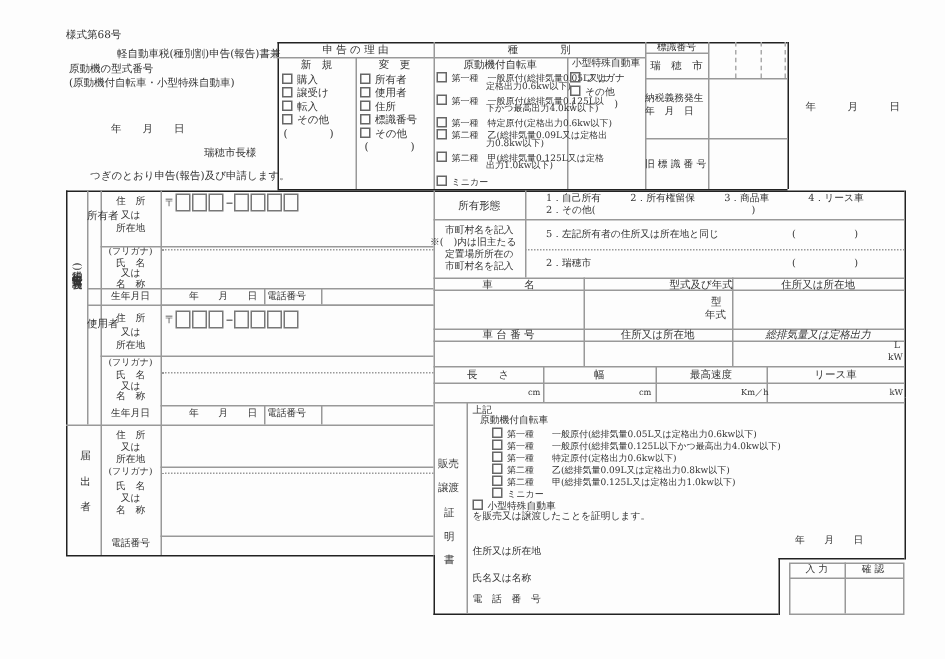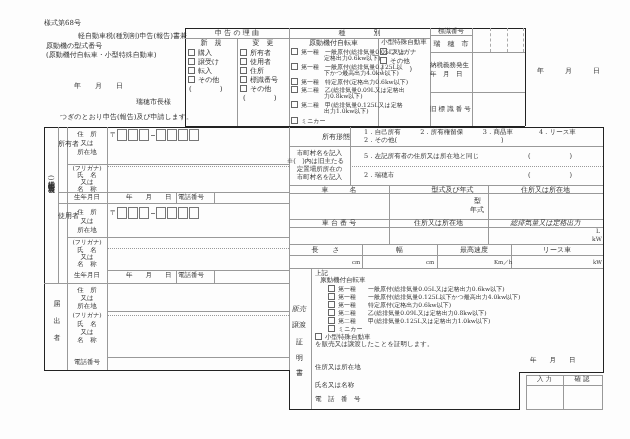--- a/index.html
+++ b/index.html
@@ -205,21 +205,21 @@
     <div>氏　名</div>
     <div>又は</div>
     <div>名　称</div>
   </div>
 <div class="abs" style="left:108px;top:318px;width:180px;height:38px;"></div>
 <div class="t c" style="left:68px;top:359px;width:38px;font-size:6.5px;">電話番号</div>
 <div class="abs" style="left:108px;top:358px;width:180px;height:11px;"></div>
 
 <div class="vl" style="left:350px;top:127px;height:58px;"></div>
 <div class="hl" style="left:289px;top:146px;width:314px;"></div>
-<div class="t c" style="left:289px;top:133px;width:61px;text-align:right;">所有形態</div>
+<div class="t c" style="left:289px;top:133px;width:61px;">所有形態</div>
 <div class="t" style="left:364px;top:129px;font-size:6.5px;">1．自己所有　　　2．所有権留保　　　3．商品車　　　　4．リース車</div>
 <div class="t" style="left:364px;top:137px;font-size:6.5px;">2．その他(　　　　　　　　　　　　　　　　)</div>
 
 <div class="hld" style="left:350px;top:166px;width:253px;"></div>
 <div class="hl" style="left:289px;top:185px;width:314px;"></div>
 <div class="t c" style="left:289px;top:149px;width:61px;line-height:8px;font-size:6.5px;">
     <div>市町村名を記入</div>
     <div style="margin-left:-8px;">※(　)内は旧主たる</div>
     <div>定置場所所在の</div>
     <div>市町村名を記入</div>
@@ -235,21 +235,21 @@
 <div class="hl" style="left:289px;top:244px;width:314px;"></div>
 <div class="hl" style="left:289px;top:255px;width:314px;"></div>
 <div class="hl" style="left:289px;top:268px;width:314px;"></div>
 <div class="vl" style="left:389px;top:185px;height:59px;"></div>
 <div class="vl" style="left:488px;top:185px;height:59px;"></div>
 <div class="vl" style="left:362px;top:244px;height:24px;"></div>
 <div class="vl" style="left:437px;top:244px;height:24px;"></div>
 <div class="vl" style="left:511px;top:244px;height:24px;"></div>
 
 <div class="t c" style="left:289px;top:186px;width:100px;">車　　　名</div>
-<div class="t c" style="left:389px;top:186px;width:99px;padding-left:14px;">型式及び年式</div>
+<div class="t c" style="left:404px;top:186px;width:99px;padding-left:14px;">型式及び年式</div>
 <div class="t c" style="left:488px;top:186px;width:115px;">住所又は所在地</div>
 <div class="abs" style="left:290px;top:194px;width:98px;height:24px;"></div>
 <div class="t" style="left:474px;top:197px;">型</div>
 <div class="t" style="left:470px;top:206px;">年式</div>
 <div class="abs" style="left:390px;top:194px;width:80px;height:24px;"></div>
 <div class="abs" style="left:489px;top:194px;width:113px;height:24px;"></div>
 
 <div class="t c" style="left:289px;top:219px;width:100px;">車 台 番 号</div>
 <div class="t c" style="left:389px;top:219px;width:99px;">住所又は所在地</div>
 <div class="t c" style="left:488px;top:219px;width:115px;font-style:italic;">総排気量又は定格出力</div>
@@ -266,21 +266,21 @@
 <div class="t" style="left:352px;top:259px;font-size:5.5px;">cm</div>
 <div class="t" style="left:426px;top:259px;font-size:5.5px;">cm</div>
 <div class="t" style="left:494px;top:259px;font-size:5.5px;">Km／h</div>
 <div class="t" style="left:593px;top:259px;font-size:5.5px;">kW</div>
 <div class="abs" style="left:290px;top:256px;width:60px;height:11px;"></div>
 <div class="abs" style="left:363px;top:256px;width:62px;height:11px;"></div>
 <div class="abs" style="left:438px;top:256px;width:55px;height:11px;"></div>
 <div class="abs" style="left:512px;top:256px;width:80px;height:11px;"></div>
 
 <div class="vl" style="left:311px;top:268px;height:141px;"></div>
-<div class="t" style="left:292px;top:305px;font-size:7px;font-style:italic;"><span>販売</span></div>
+<div class="t" style="left:292px;top:305px;font-size:7px;"><span>販売</span></div>
 <div class="t" style="left:292px;top:321px;font-size:7px;"><span>譲渡</span></div>
 <div class="t" style="left:296px;top:338px;">証</div>
 <div class="t" style="left:296px;top:354px;">明</div>
 <div class="t" style="left:296px;top:369px;">書</div>
 
 <div class="t" style="left:315px;top:270px;font-size:6.5px;">上記</div>
 <div class="t" style="left:320px;top:277px;font-size:6.5px;">原動機付自転車</div>
 <div style="font-size:6px;">
 <div class="t" style="left:328px;top:285px;"><span class="cb"></span><span>第一種　　一般原付(総排気量0.05L又は定格出力0.6kw以下)</span></div>
 <div class="t" style="left:328px;top:293px;"><span class="cb"></span><span>第一種　　一般原付(総排気量0.125L以下かつ最高出力4.0kw以下)</span></div>

